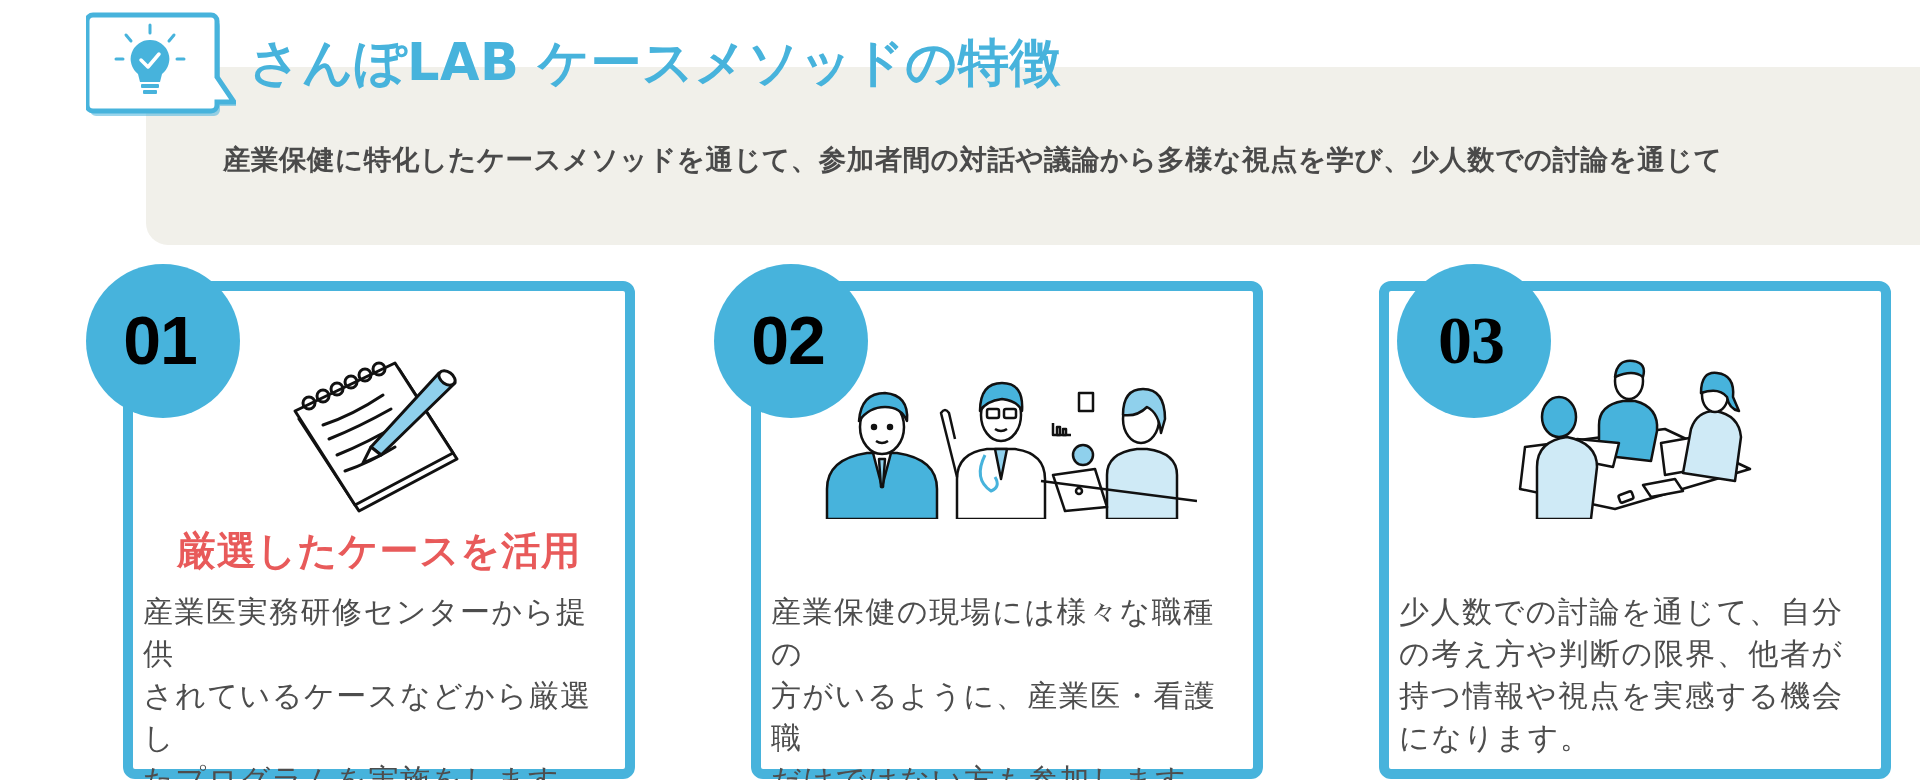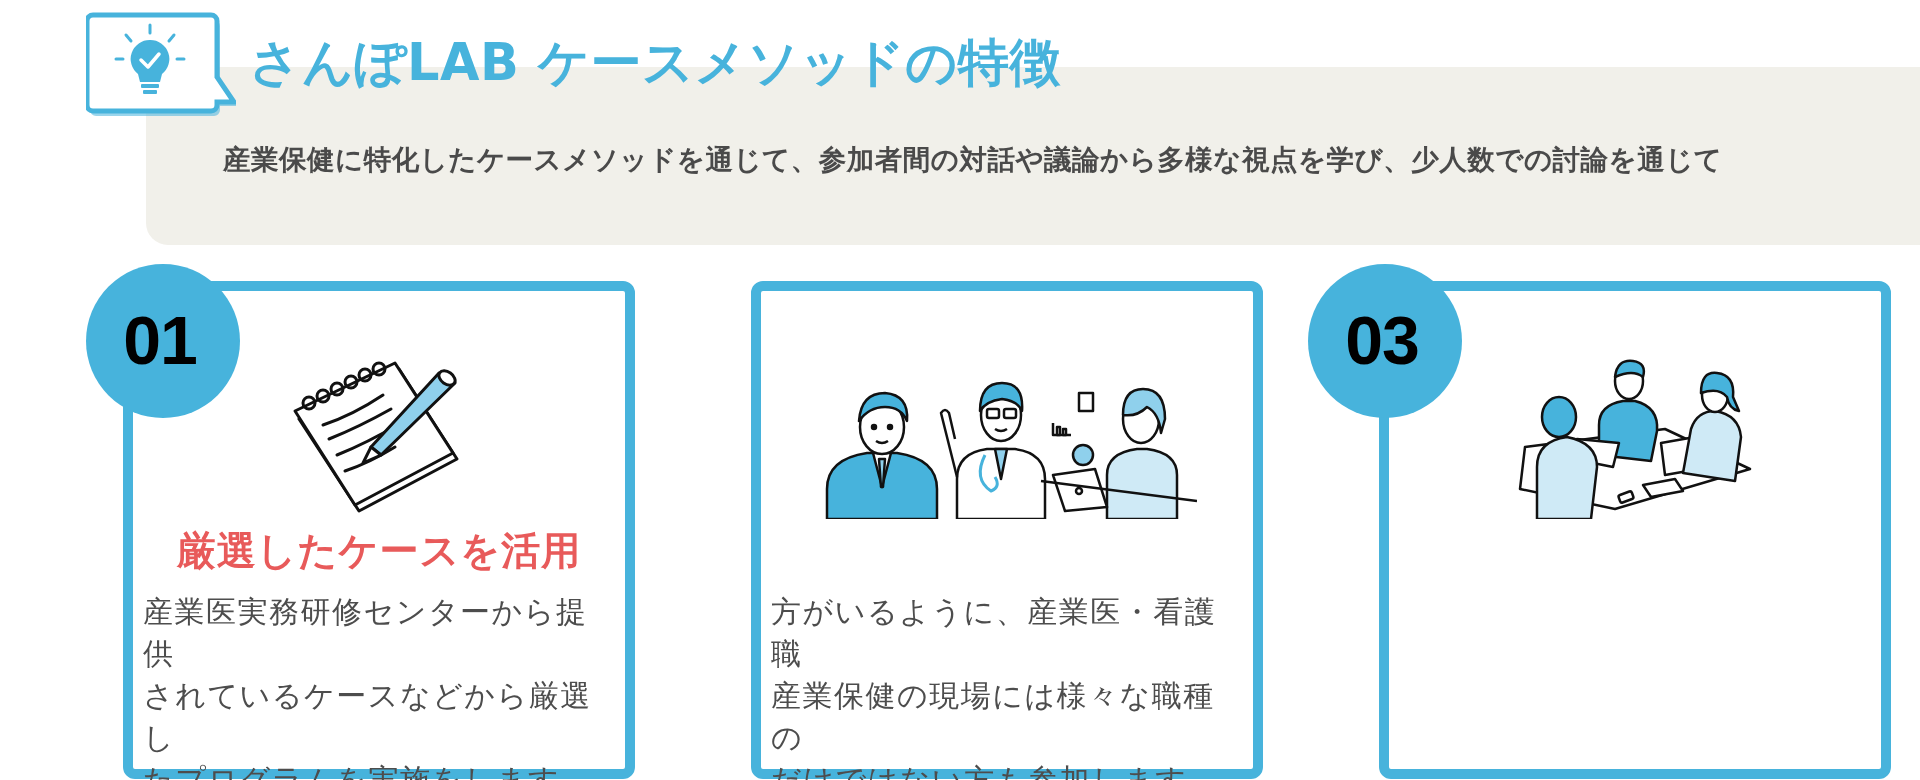--- a/index.html
+++ b/index.html
@@ -44,21 +44,21 @@
   .num-circle {
     position: absolute; top: 264px; width: 154px; height: 154px;
     border-radius: 50%; background: #47b3dc;
     display: flex; align-items: center; justify-content: center;
     color: #000000; font-weight: bold; font-size: 68px;
     font-family: "Liberation Sans", "DejaVu Sans", sans-serif;
     letter-spacing: -1px; z-index: 2;
   }
   .circle-1 { left: 57px; }
   .circle-2 { left: 685px; }
-  .circle-3 { left: 1279px; }
+  .circle-3 { left: 1368px; font-family: Liberation Serif, serif; }
   .num-circle span { margin-right: 6px; margin-top: -2px; }
 
   .illust {
     position: absolute; left: 0; right: 0; top: 58px; height: 170px;
     display: flex; justify-content: center; align-items: flex-end;
   }
   .card-title {
     position: absolute; left: 0; right: 0; top: 234px;
     text-align: center; color: #e85a5a; font-weight: bold; font-size: 39px;
     line-height: 52px; letter-spacing: 1px;
@@ -96,20 +96,23 @@
   </div>
 
   <h1 class="page-title">さんぽLAB ケースメソッドの特徴</h1>
 
   <div class="intro-text">
     <div>産業保健に特化したケースメソッドを通じて、参加者間の対話や議論から多様な視点を学び、少人数での討論を通じて</div>
   </div>
 
   <div class="num-circle circle-1">
       <span>01</span>
+    </div>
+  <div class="num-circle circle-2">
+      <span>02</span>
     </div>
   <div class="num-circle circle-3">
       <span>03</span>
     </div>
 
   <div class="card card-1">
     <div class="illust">
       <svg width="240" height="160" viewBox="0 0 240 160">
 
         <polygon points="40,60 140,10 198,100 100,152" fill="#ffffff" stroke="#111" stroke-width="3" stroke-linejoin="round"></polygon>
@@ -182,22 +185,22 @@
           <path d="M290 150 v-44 q0 -22 30 -26 h10 q30 4 30 26 v44 z" fill="#cfeaf6"></path>
           <ellipse cx="324" cy="50" rx="18" ry="24" fill="#ffffff"></ellipse>
           <path d="M306 46 q0 -26 20 -26 q22 0 22 30 l-4 14 q-2 -20 -14 -26 q-10 10 -24 8 z" fill="#8fd0ec"></path>
           <polygon points="236,106 278,100 290,138 248,142" fill="#ffffff"></polygon>
           <line x1="224" y1="112" x2="380" y2="132"></line>
           <circle cx="262" cy="122" r="3" fill="#fff"></circle>
         </g>
       </svg>
     </div>
     <div class="card-body">
+      <div>産業保健の現場には様々な職種の</div>
       <div>方がいるように、産業医・看護職</div>
-      <div>産業保健の現場には様々な職種の</div>
       <div>だけではない方も参加します。</div>
     </div>
   </div>
 
   <div class="card card-3">
     <div class="illust">
       <svg width="240" height="160" viewBox="0 0 240 160">
         <g stroke="#111" stroke-width="2.5" stroke-linejoin="round">
 
           <polygon points="10,88 150,70 235,110 100,150 5,130" fill="#ffffff"></polygon>
@@ -214,15 +217,21 @@
           <path d="M186 34 q0 -22 16 -20 q18 2 16 24 l6 14 q-10 -2 -12 -14 q-8 -10 -26 -4 z" fill="#47b3dc"></path>
 
           <path d="M22 160 v-52 q0 -26 30 -30 q30 6 30 30 l-6 52 z" fill="#cfeaf6"></path>
           <ellipse cx="44" cy="58" rx="17" ry="20" fill="#47b3dc"></ellipse>
 
           <polygon points="128,126 160,120 168,132 136,138" fill="#ffffff"></polygon>
           <rect x="104" y="134" width="14" height="8" rx="2" fill="#ffffff" transform="rotate(-20 111 138)"></rect>
         </g>
       </svg>
     </div>
+    <div class="card-body">
+      <div>少人数での討論を通じて、自分</div>
+      <div>の考え方や判断の限界、他者が</div>
+      <div>持つ情報や視点を実感する機会</div>
+      <div>になります。</div>
+    </div>
   </div>
 
 </div>
 
 </body></html>

